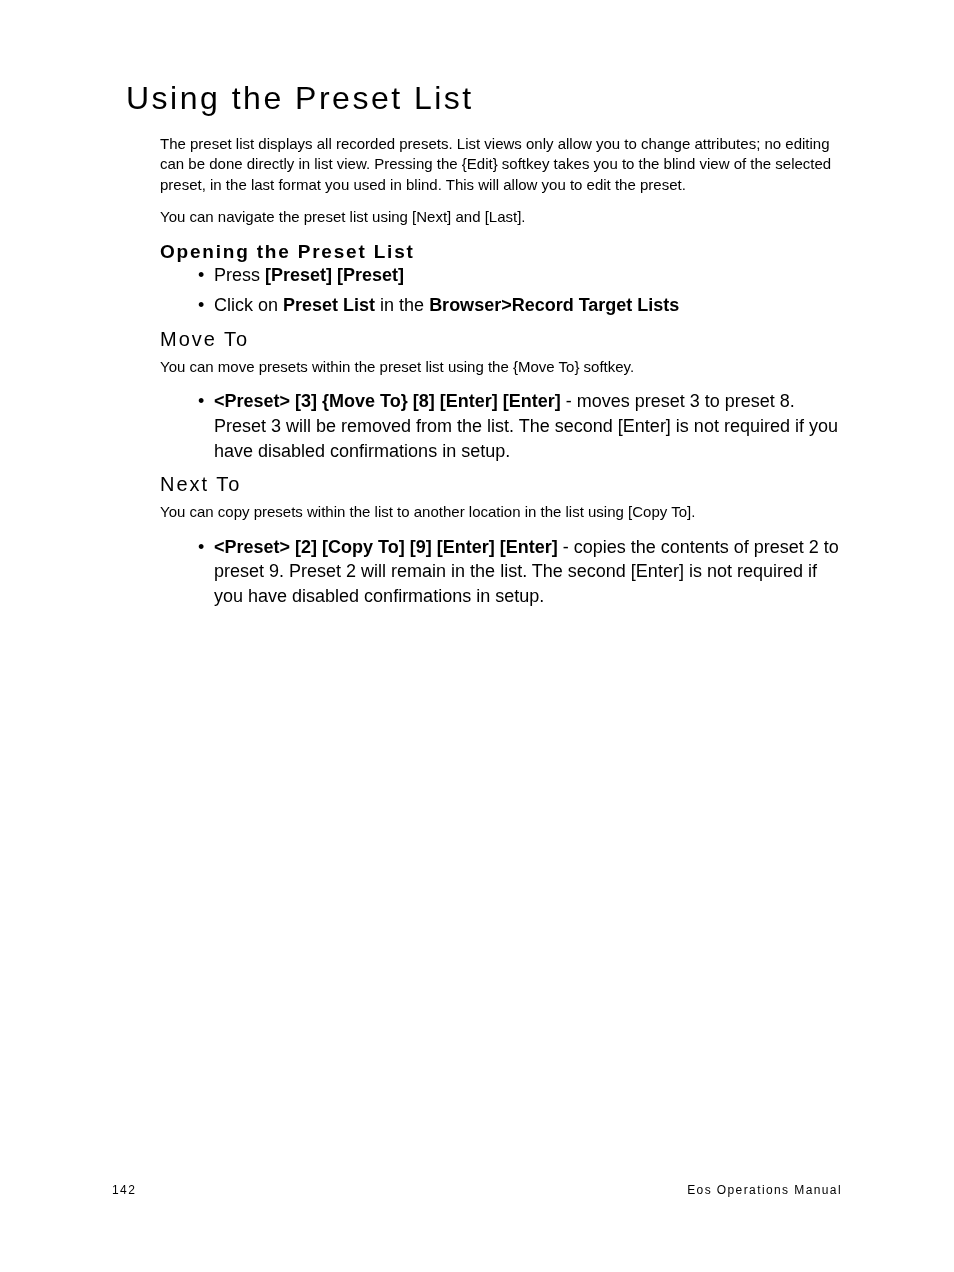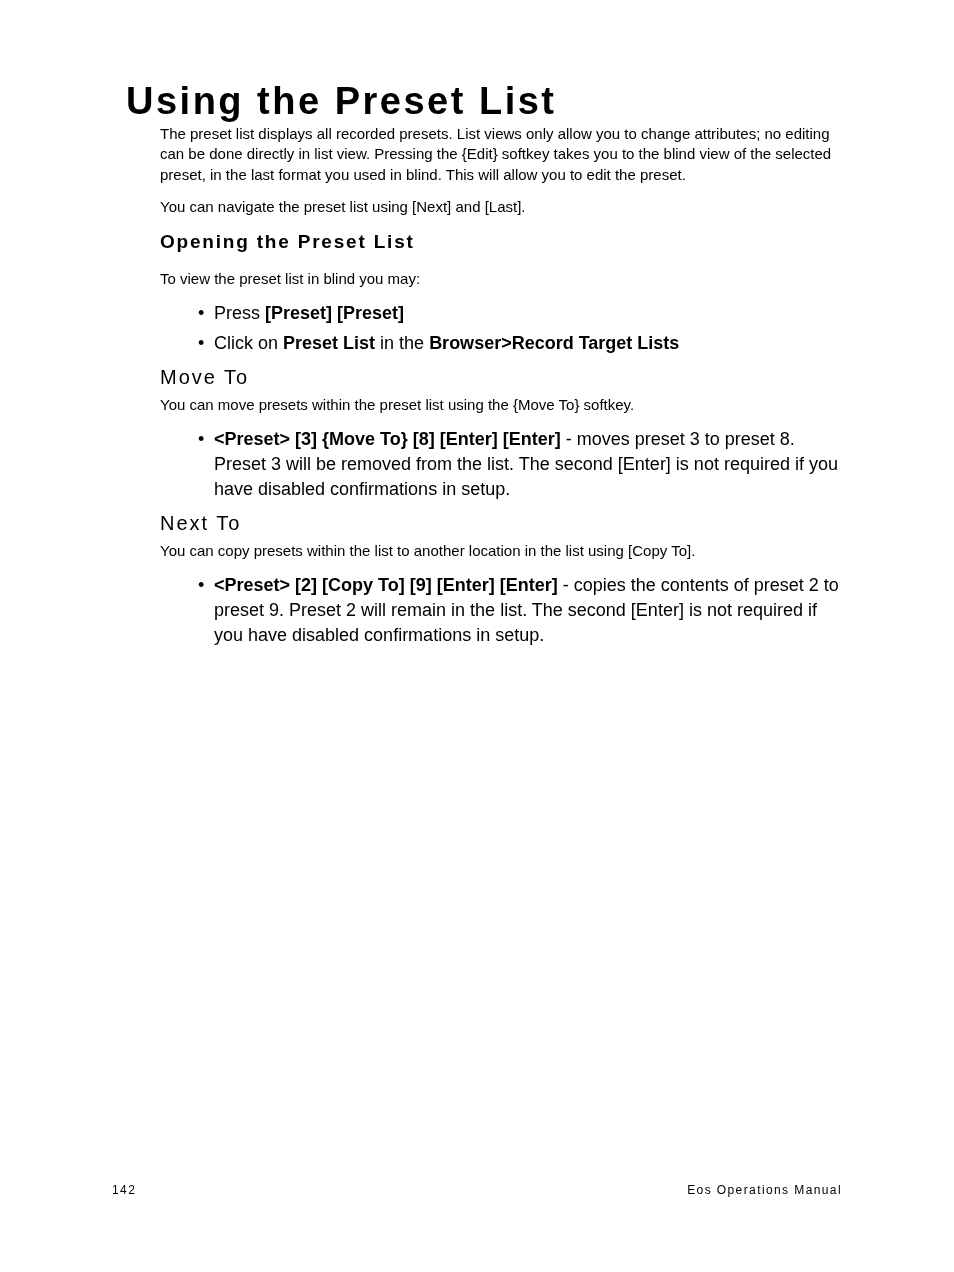--- a/index.html
+++ b/index.html
@@ -10,40 +10,40 @@
     color: #000;
     position: relative;
   }
   .page {
     position: relative;
     width: 954px;
     height: 1272px;
     padding: 80px 112px 0 128px;
   }
   .h1 {
-    font-size: 38px;
-    font-weight: bold;
+    font-size: 32px;
+    font-weight: normal;
     letter-spacing: 2.5px;
-    margin-bottom: 1px;
+    margin-bottom: 17px;
     margin-left: -2px;
   }
   .body-block {
     margin-left: 32px;
   }
   .para {
     font-size: 15px;
     line-height: 1.35;
     margin-bottom: 12px;
   }
   .h2 {
     font-size: 19px;
     font-weight: bold;
     letter-spacing: 1.8px;
     margin-top: 14px;
-    margin-bottom: 16px;
+    margin-bottom: 0;
   }
   .h3 {
     font-size: 20px;
     font-weight: normal;
     letter-spacing: 2px;
     margin-top: 10px;
     margin-bottom: 6px;
   }
   ul.bullets {
     list-style: none;
@@ -81,21 +81,20 @@
 <div class="page">
 
   <h1 class="h1">Using the Preset List</h1>
 
   <div class="body-block">
 
     <p class="para">The preset list displays all recorded presets. List views only allow you to change attributes; no editing can be done directly in list view. Pressing the {Edit} softkey takes you to the blind view of the selected preset, in the last format you used in blind. This will allow you to edit the preset.</p>
     <p class="para">You can navigate the preset list using [Next] and [Last].</p>
 
     <h2 class="h2">Opening the Preset List</h2>
-    <p class="para">To view the preset list in blind you may:</p>
 
     <ul class="bullets">
       <li>
         <span>Press </span><span class="b">[Preset] [Preset]</span>
       </li>
       <li>
         <span>Click on </span><span class="b">Preset List</span><span> in the </span><span class="b">Browser&gt;Record Target Lists</span>
       </li>
     </ul>
 

